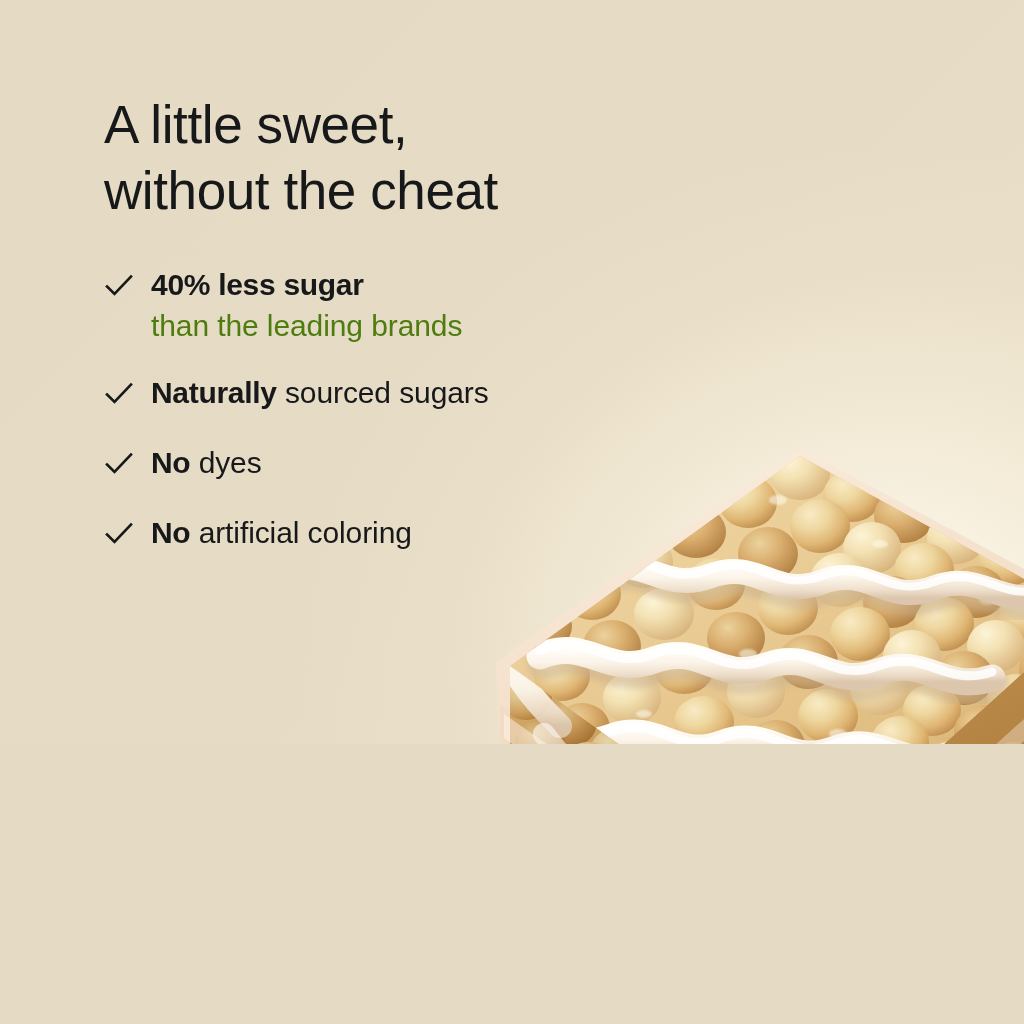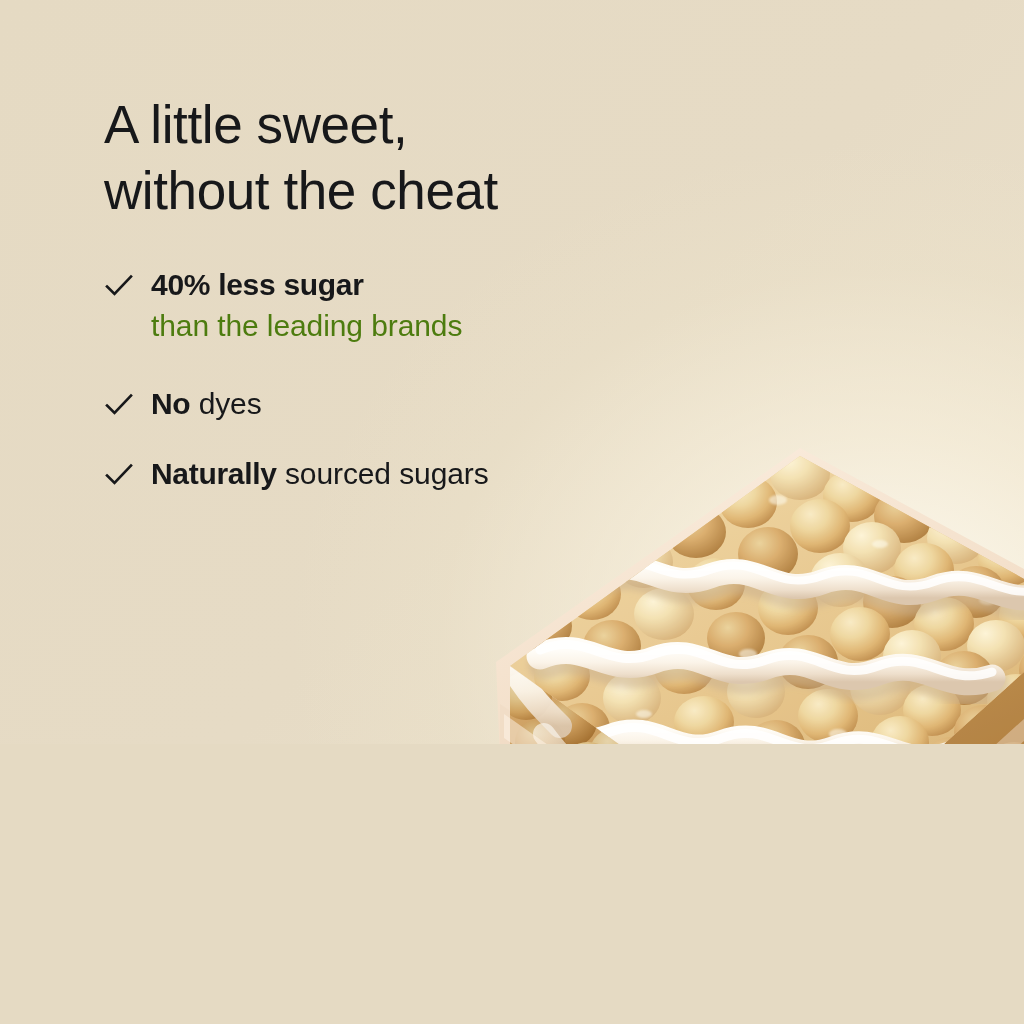--- a/index.html
+++ b/index.html
@@ -52,21 +52,21 @@
     position: absolute;
     left: 0;
     top: 172px;
     width: 560px;
   }
   .benefit {
     position: relative;
     padding-left: 47px;
     margin-bottom: 28px;
   }
-  .benefit.two-line { margin-bottom: 37px; }
+  .benefit.two-line { margin-bottom: 26px; }
   .check-icon {
     position: absolute;
     left: 0;
     top: 7px;
     width: 30px;
     height: 30px;
     display: block;
   }
   .benefit-line {
     font-size: 30px;
@@ -395,28 +395,34 @@
           <path d="M3 15.5 L10.5 23 L27 5.5" stroke="#17181A" stroke-width="2.6" fill="none" stroke-linecap="square" stroke-linejoin="miter"></path>
         </svg>
         <div class="benefit-line"><span class="b">40% less sugar</span><span></span></div>
         <div class="benefit-sub">than the leading brands</div>
       </li>
 
       <li class="benefit">
         <svg class="check-icon" viewBox="0 0 30 30">
           <path d="M3 15.5 L10.5 23 L27 5.5" stroke="#17181A" stroke-width="2.6" fill="none" stroke-linecap="square" stroke-linejoin="miter"></path>
         </svg>
-        <div class="benefit-line"><span class="b">No</span><span> dyes</span></div>
+        <div class="benefit-line"><span class="b">Naturally</span><span> sourced sugars</span></div>
       </li>
 
       <li class="benefit">
         <svg class="check-icon" viewBox="0 0 30 30">
           <path d="M3 15.5 L10.5 23 L27 5.5" stroke="#17181A" stroke-width="2.6" fill="none" stroke-linecap="square" stroke-linejoin="miter"></path>
         </svg>
-        <div class="benefit-line"><span class="b">Naturally</span><span> sourced sugars</span></div>
+        <div class="benefit-line"><span class="b">No</span><span> dyes</span></div>
       </li>
 
+      <li class="benefit">
+        <svg class="check-icon" viewBox="0 0 30 30">
+          <path d="M3 15.5 L10.5 23 L27 5.5" stroke="#17181A" stroke-width="2.6" fill="none" stroke-linecap="square" stroke-linejoin="miter"></path>
+        </svg>
+        <div class="benefit-line"><span class="b">No</span><span> artificial coloring</span></div>
+      </li>
 
 
     </ul>
   </div>
 
 </div>
 
 </body></html>

